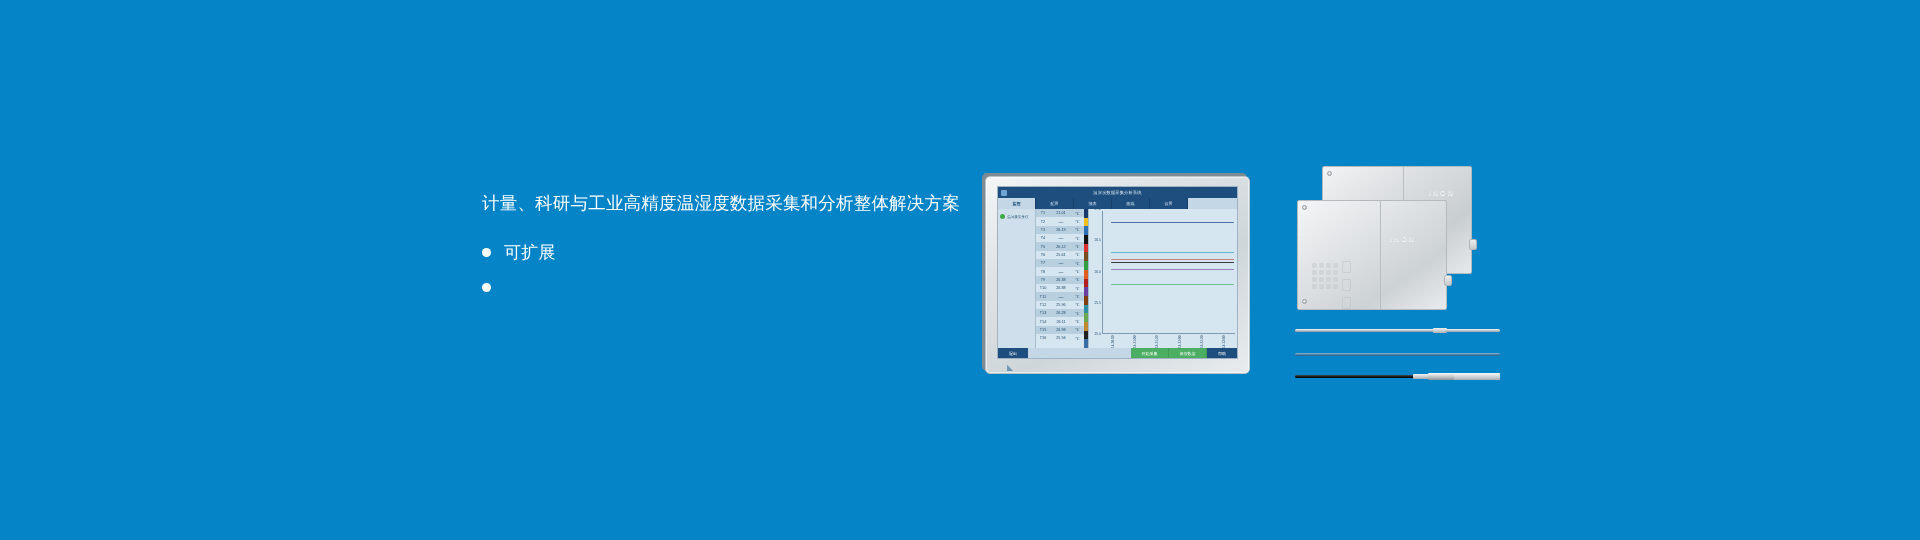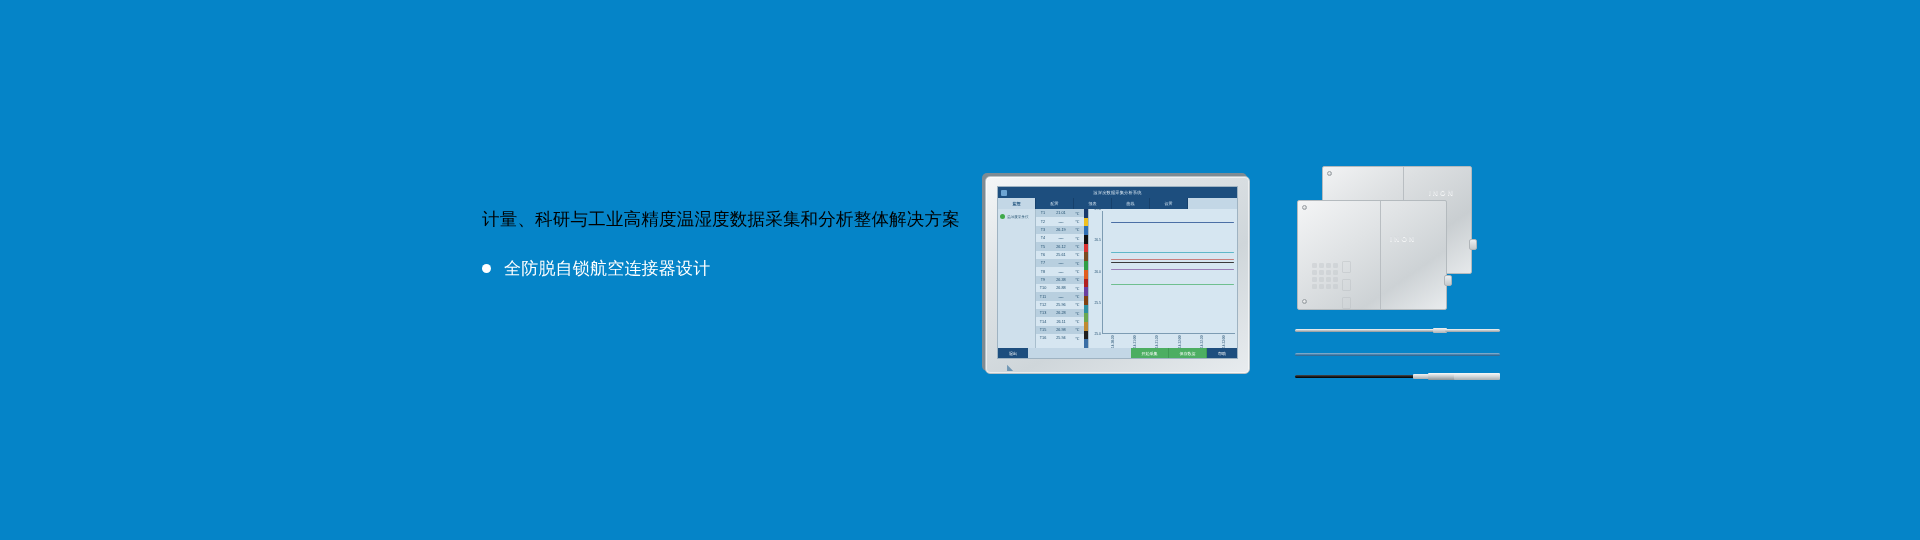--- a/index.html
+++ b/index.html
@@ -33,24 +33,24 @@
   .headline {
     font-size: 30px;
     font-weight: bold;
     color: #ffffff;
     letter-spacing: 0.5px;
     line-height: 1.12;
     white-space: nowrap;
   }
 
   .subhead {
-    margin-top: 35px;
+    margin-top: 19px;
     font-size: 17.5px;
     font-weight: normal;
-    color: #000000;
+    color: #ffffff;
     letter-spacing: 0.2px;
     white-space: nowrap;
   }
 
   .feature-list {
     margin-top: 26px;
     list-style: none;
   }
 
   .feature-item {
@@ -441,21 +441,24 @@
 <div class="banner">
 
   <div class="copy">
 
 
     <p class="subhead">计量、科研与工业高精度温湿度数据采集和分析整体解决方案</p>
 
     <ul class="feature-list">
       <li class="feature-item">
         <span class="feature-bullet"></span>
-        <span class="feature-label">全防脱自锁航空连接器设计</span>
+        <span class="feature-label">可扩展</span>
+      </li>
+      <li class="feature-item">
+        <span class="feature-bullet"></span>
       </li>
     </ul>
   </div>
 
   <div class="product-area">
 
     <div class="monitor">
       <div class="monitor-shadow"></div>
       <div class="monitor-bezel">
         <div class="screen">

